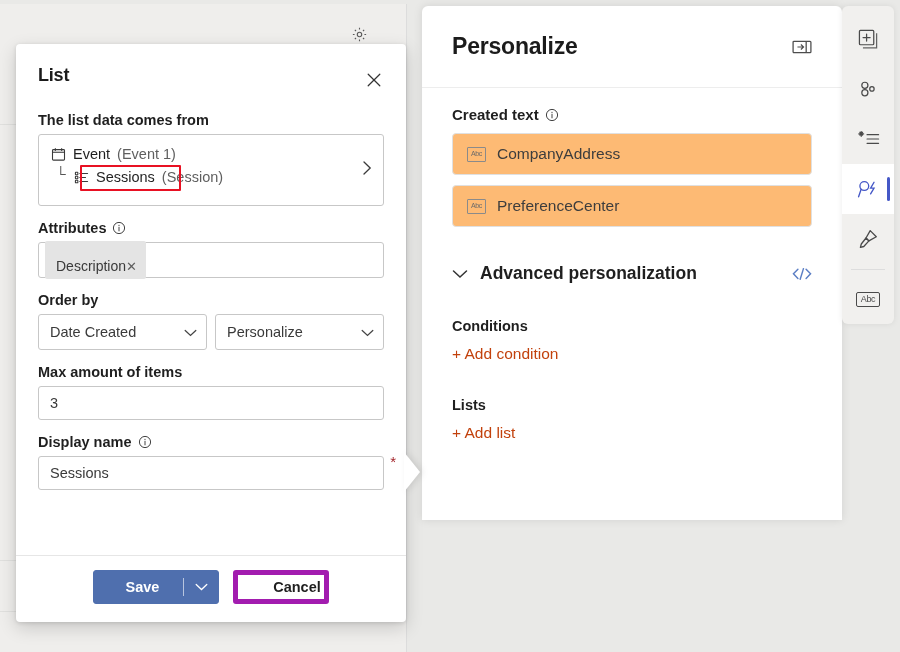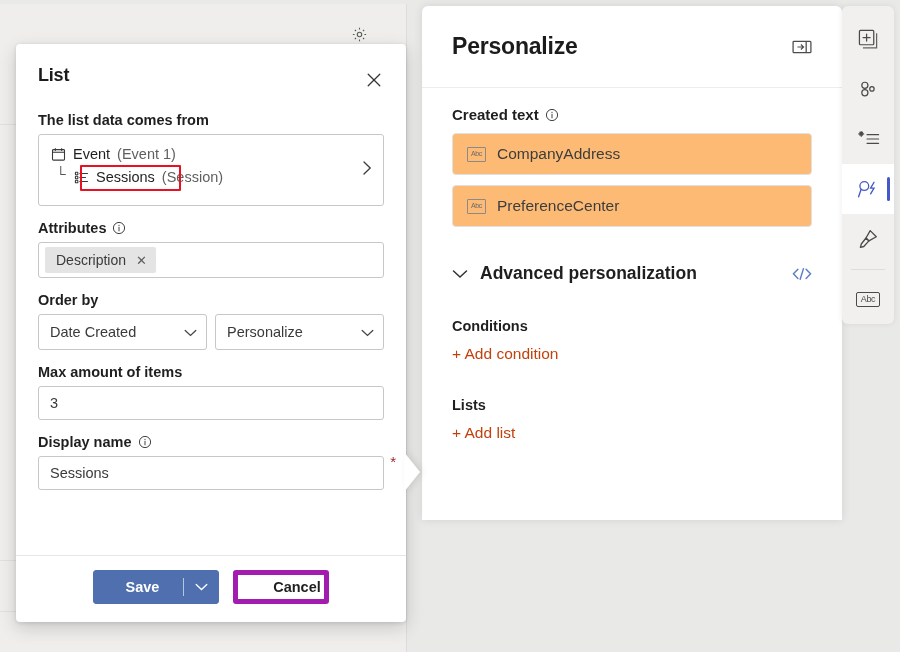--- a/index.html
+++ b/index.html
@@ -172,25 +172,25 @@
     border-radius: 3px;
     height: 34px;
     display: flex;
     align-items: center;
     padding: 0 6px;
     background: #fff;
   }
   .chip {
     display: inline-flex;
     align-items: center;
-    gap: 10px;
+    gap: 0;
     background: #e4e4e4;
     color: #3a3a3a;
     height: 26px;
-    padding: 0 9px 0 11px;
+    padding: 12px 9px 0 11px;
     font-size: 14px;
     border-radius: 2px;
   }
   .chip-x {
     color: #5d5d5d;
     font-size: 13px;
     cursor: pointer;
     line-height: 1;
   }
 

